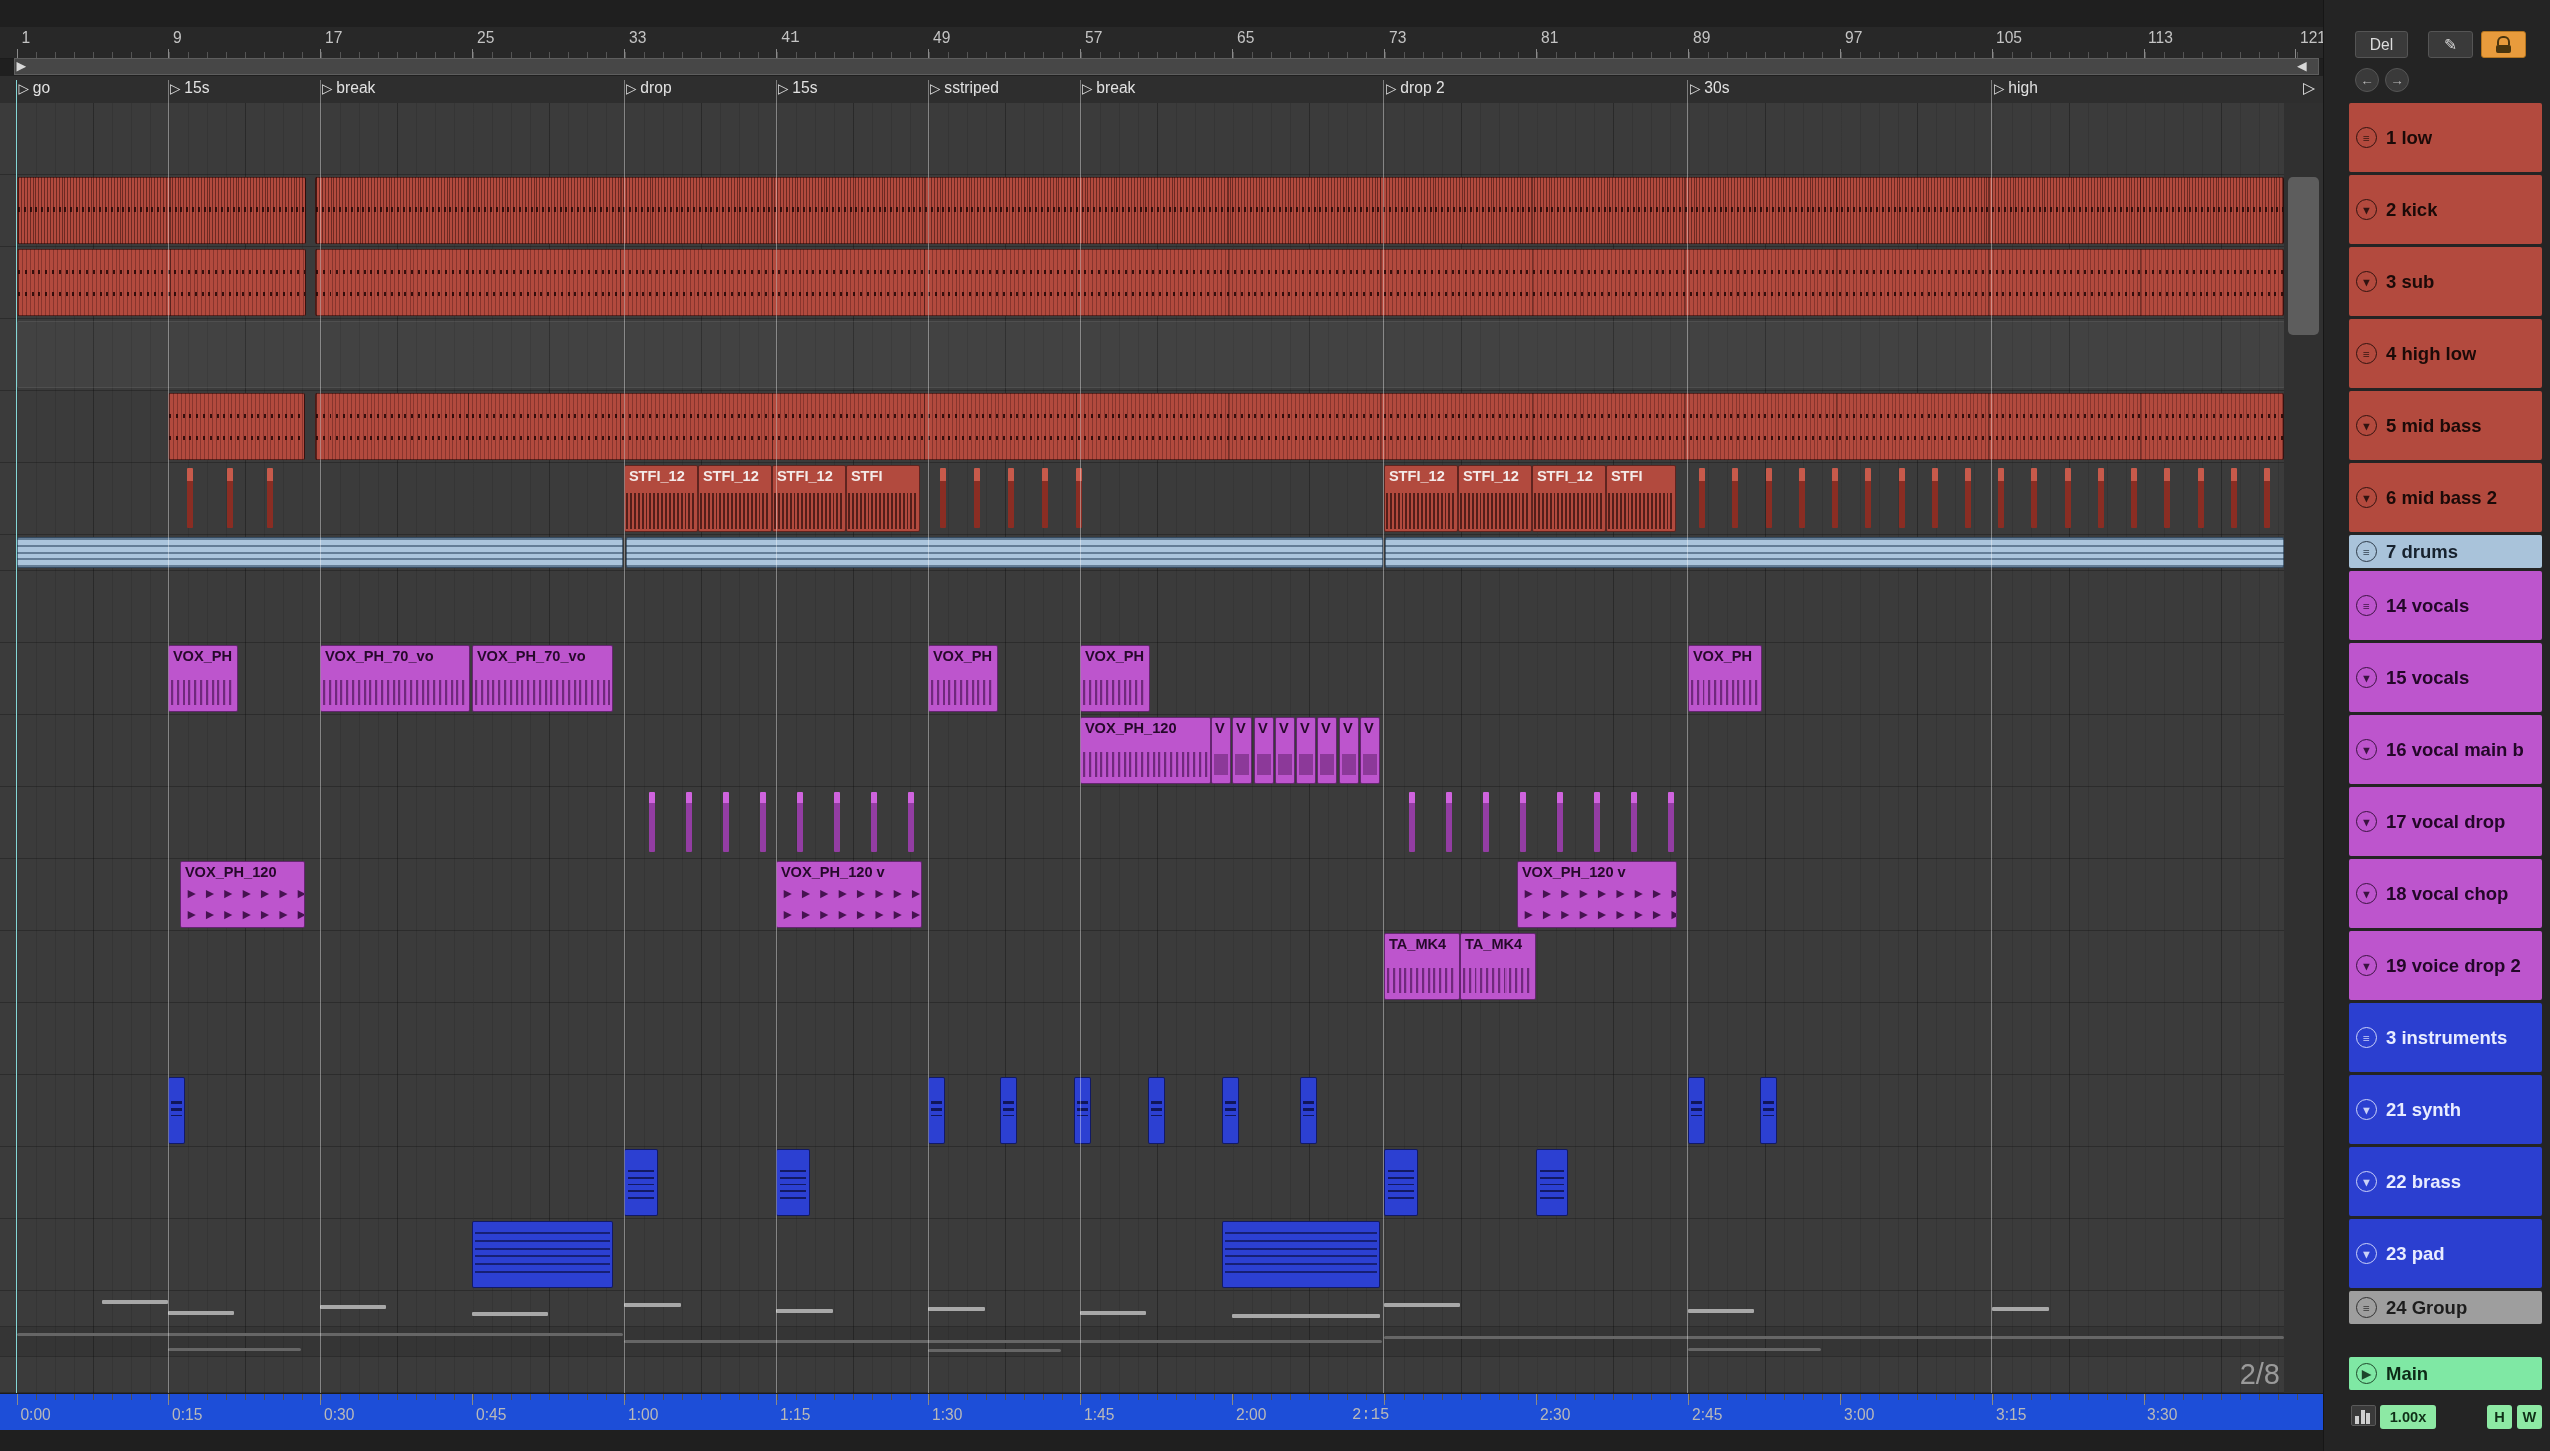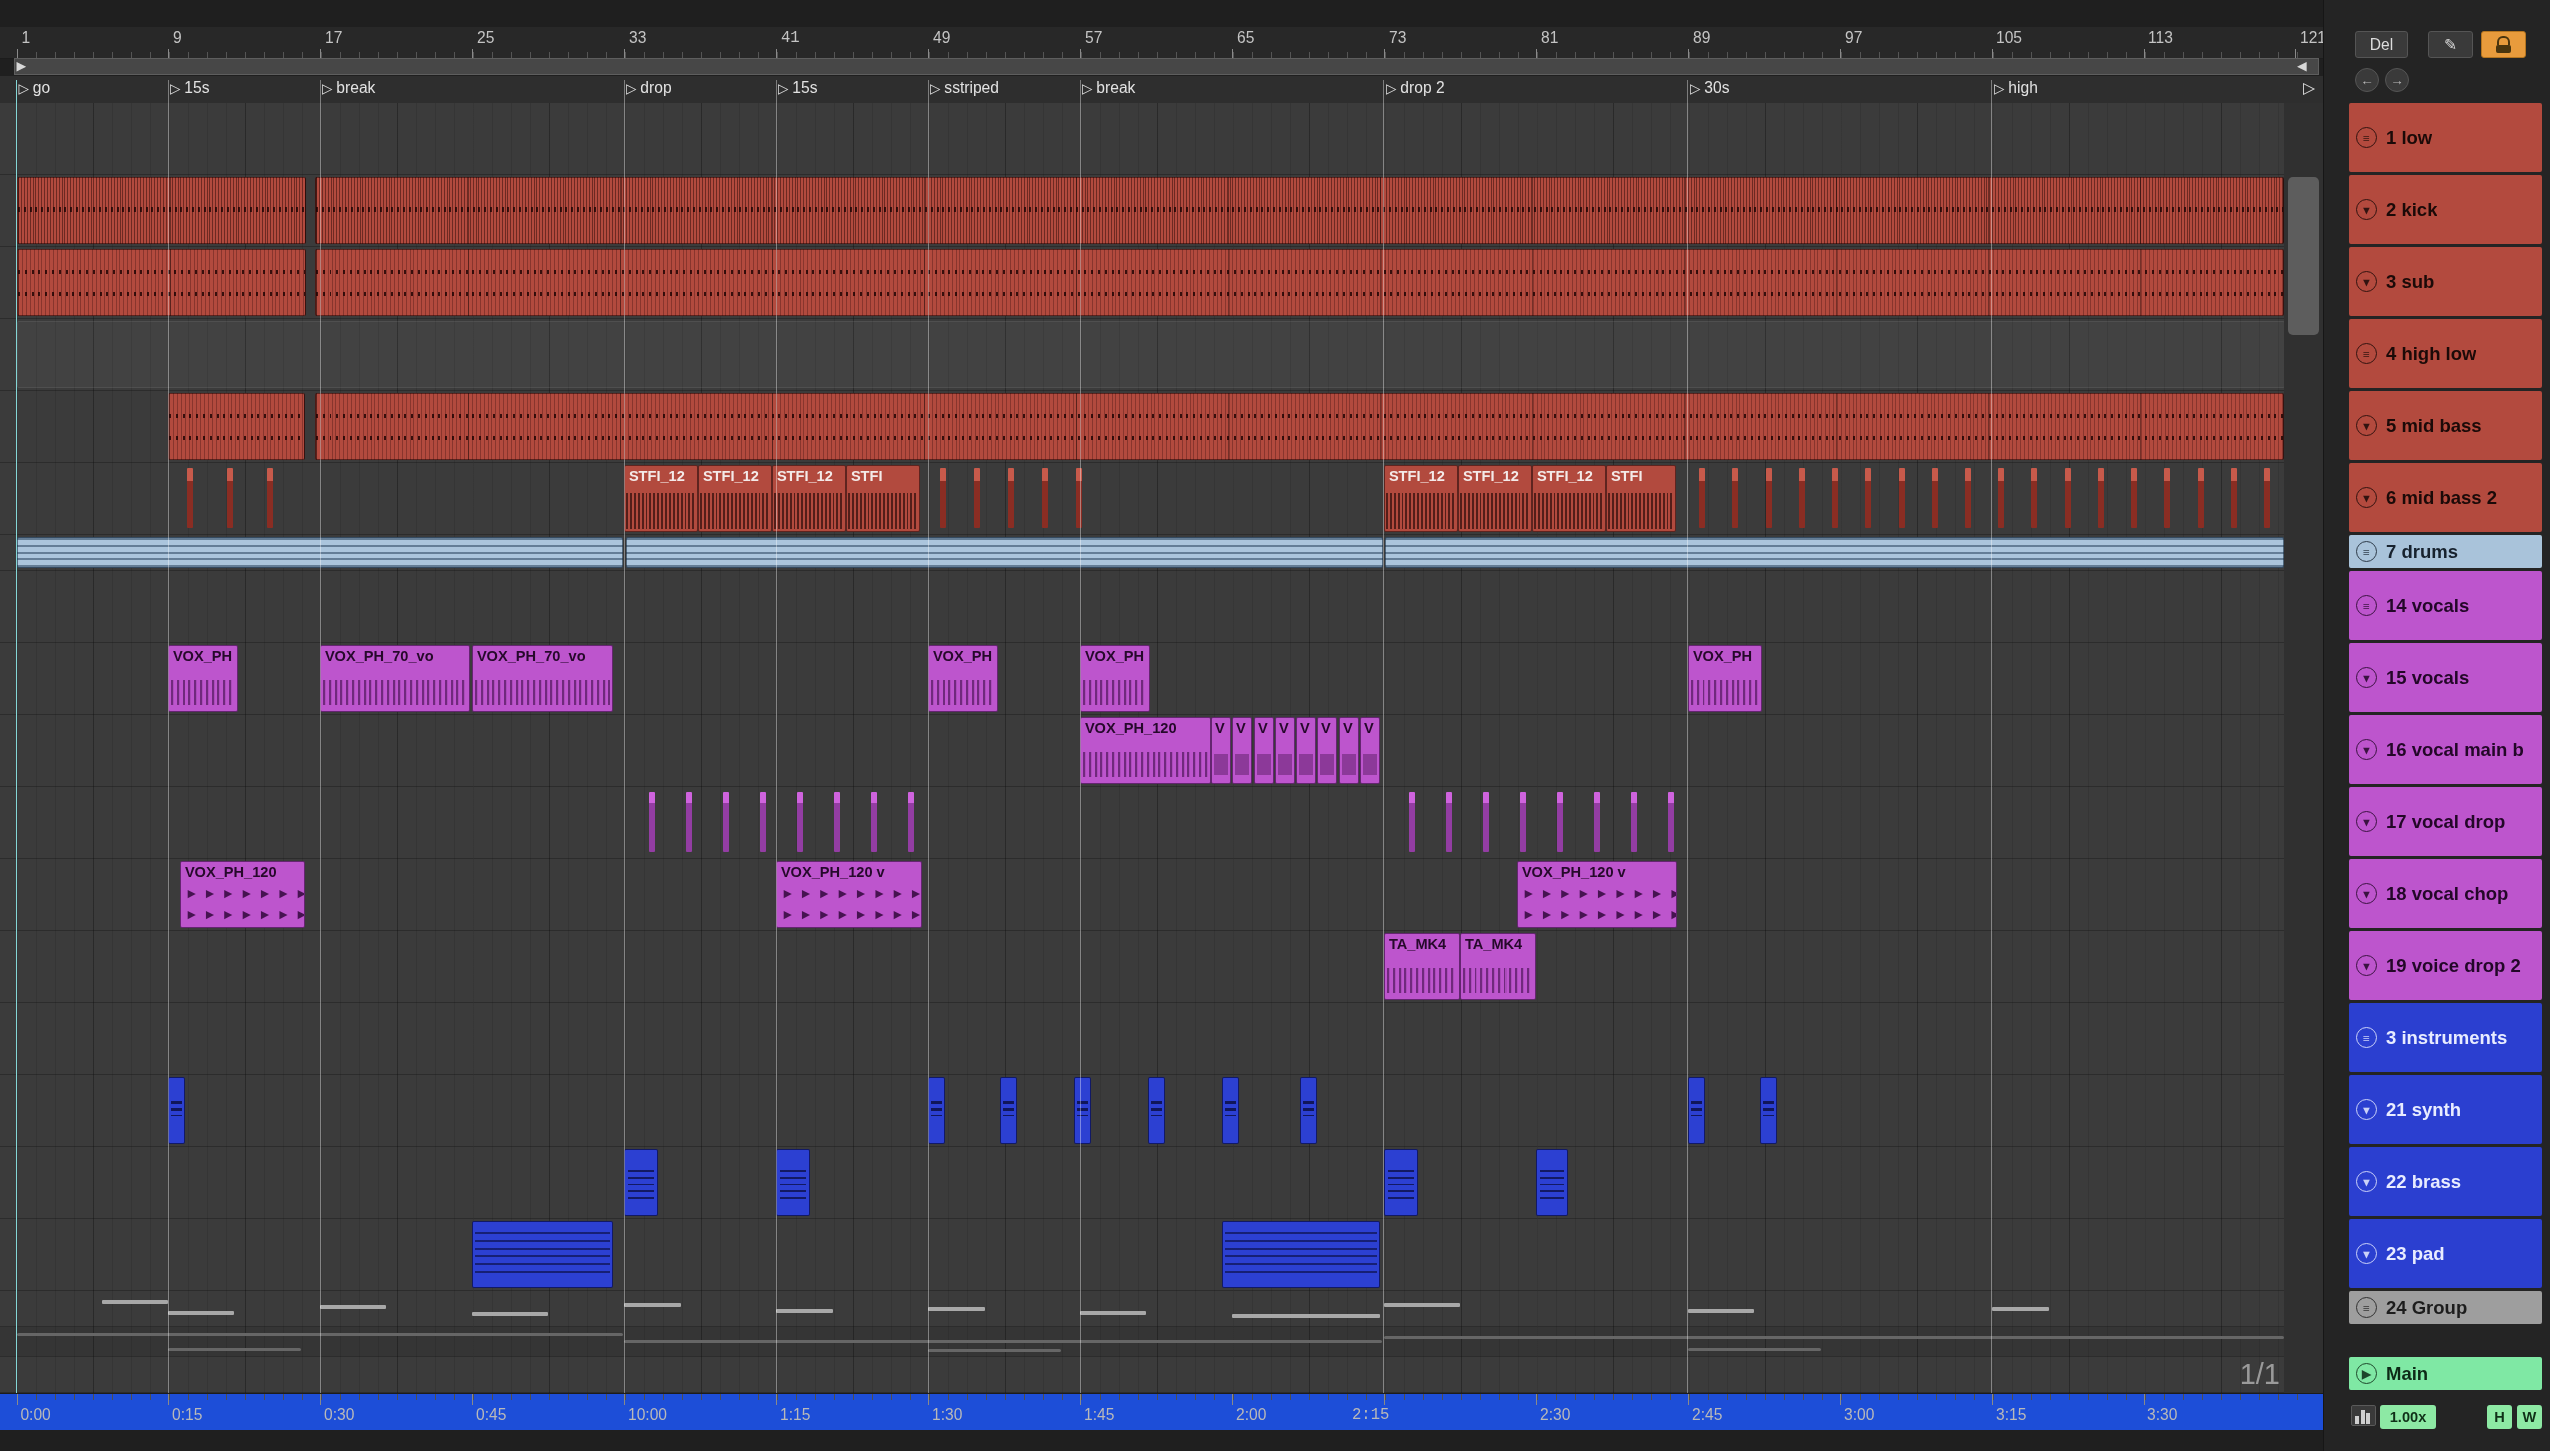--- a/index.html
+++ b/index.html
@@ -204,34 +204,34 @@
       <div class="locator" style="left: 1994px;">
         <div class="tri">▷</div>
         <div>high</div>
       </div>
       <div class="locator" style="left: 2303px;">▷</div>
     </div>
 
   <div id="grid"></div>
   <div id="right-strip"></div>
   <div id="vscroll-thumb"></div>
-  <div id="division-indicator">1/1</div>
+  <div id="division-indicator">2/8</div>
 
   <div id="time-ruler">
     <div id="time-minor"></div>
   <div class="time-tick" style="left: 16.5px;"></div>
       <div class="time-label" style="left: 20.4px;">0:00</div>
       <div class="time-tick" style="left: 168px;"></div>
       <div class="time-label" style="left: 172px;">0:15</div>
       <div class="time-tick" style="left: 320px;"></div>
       <div class="time-label" style="left: 324px;">0:30</div>
       <div class="time-tick" style="left: 472px;"></div>
       <div class="time-label" style="left: 476px;">0:45</div>
       <div class="time-tick" style="left: 624px;"></div>
-      <div class="time-label" style="left: 628px;">10:00</div>
+      <div class="time-label" style="left: 628px;">1:00</div>
       <div class="time-tick" style="left: 776px;"></div>
       <div class="time-label" style="left: 780px;">1:15</div>
       <div class="time-tick" style="left: 928px;"></div>
       <div class="time-label" style="left: 932px;">1:30</div>
       <div class="time-tick" style="left: 1080px;"></div>
       <div class="time-label" style="left: 1084px;">1:45</div>
       <div class="time-tick" style="left: 1232px;"></div>
       <div class="time-label" style="left: 1236px;">2:00</div>
       <div class="time-tick" style="left: 1384px;"></div>
       <div class="time-label" style="left: 1352px; font-family: Liberation Mono, monospace;">2:15</div>

